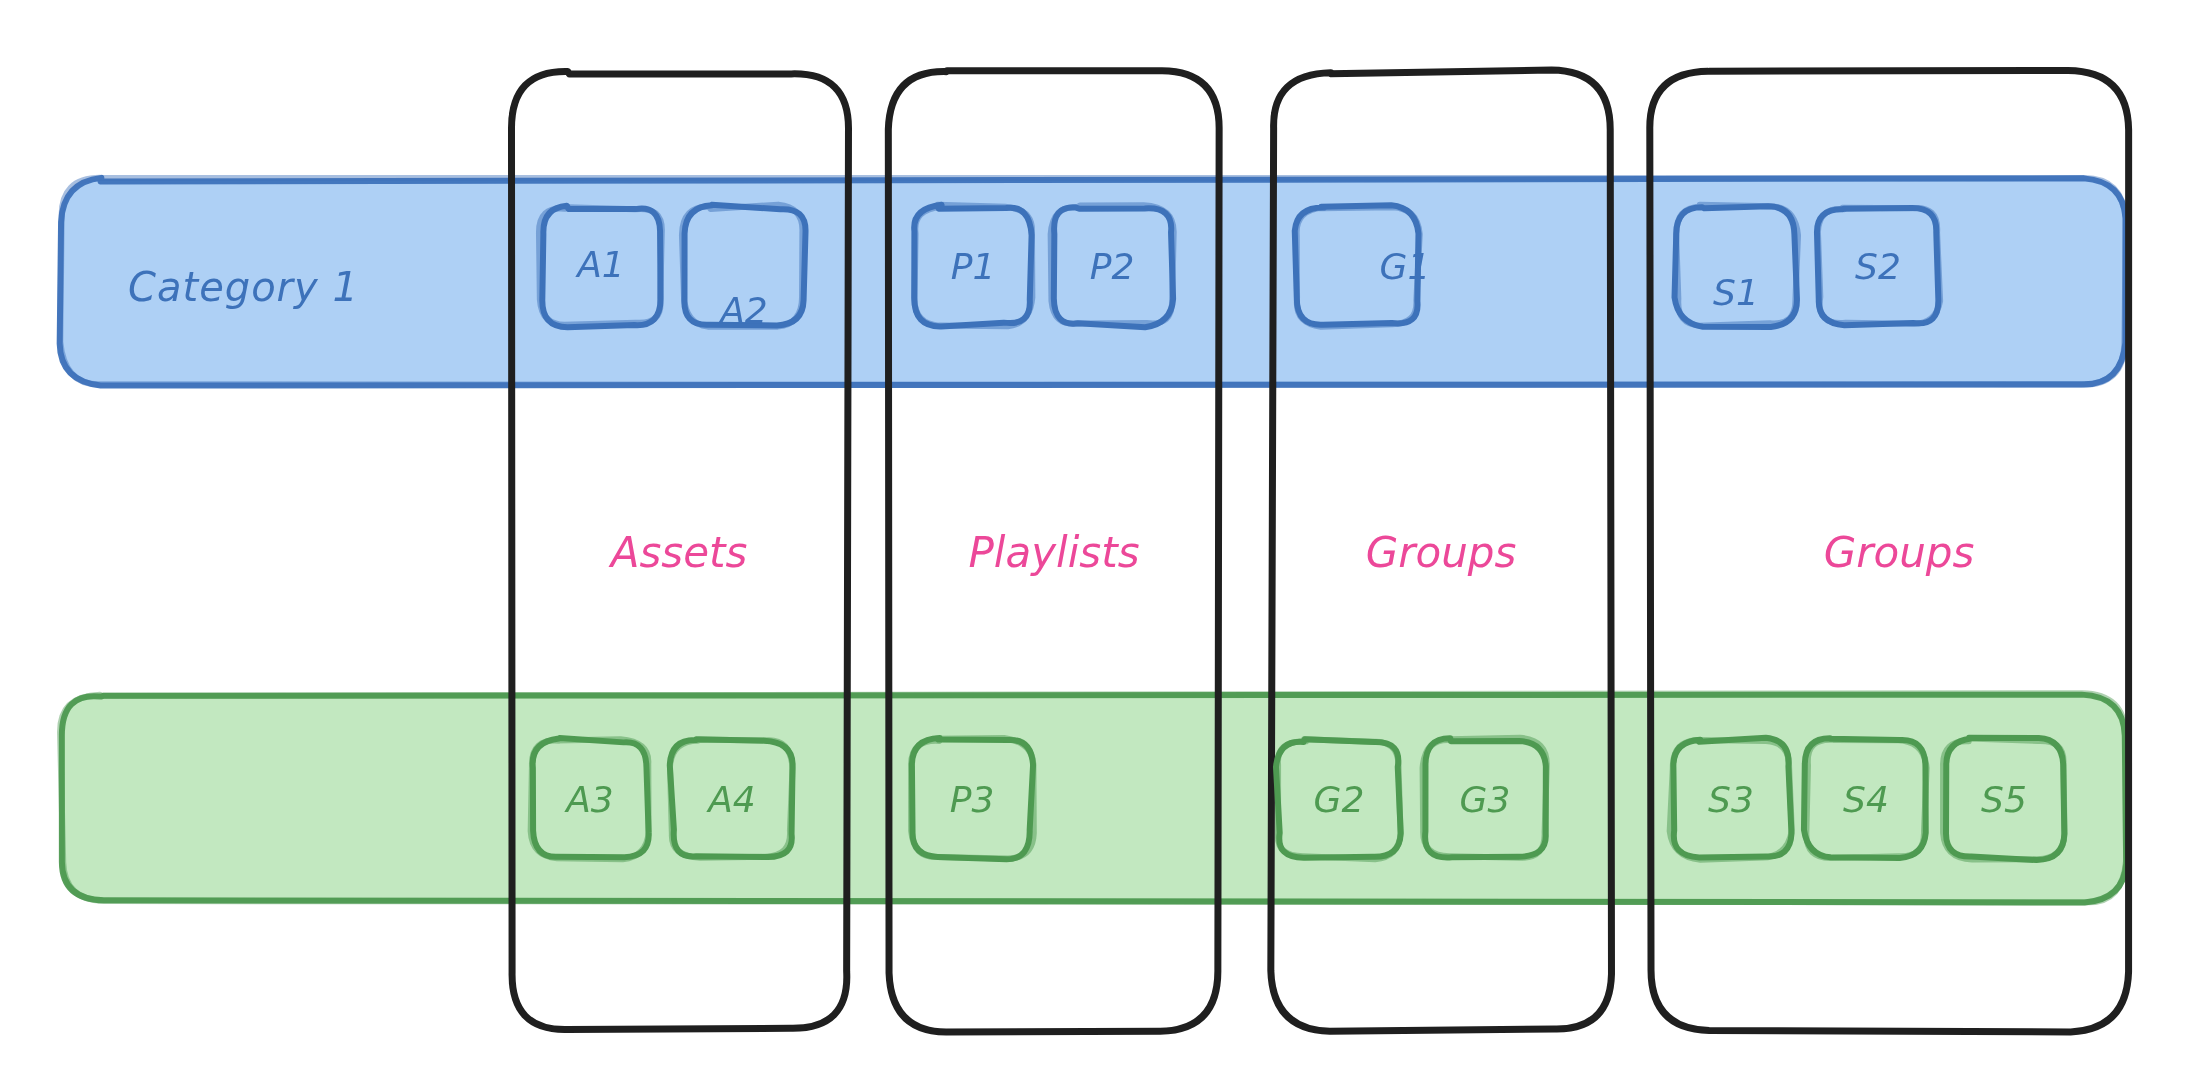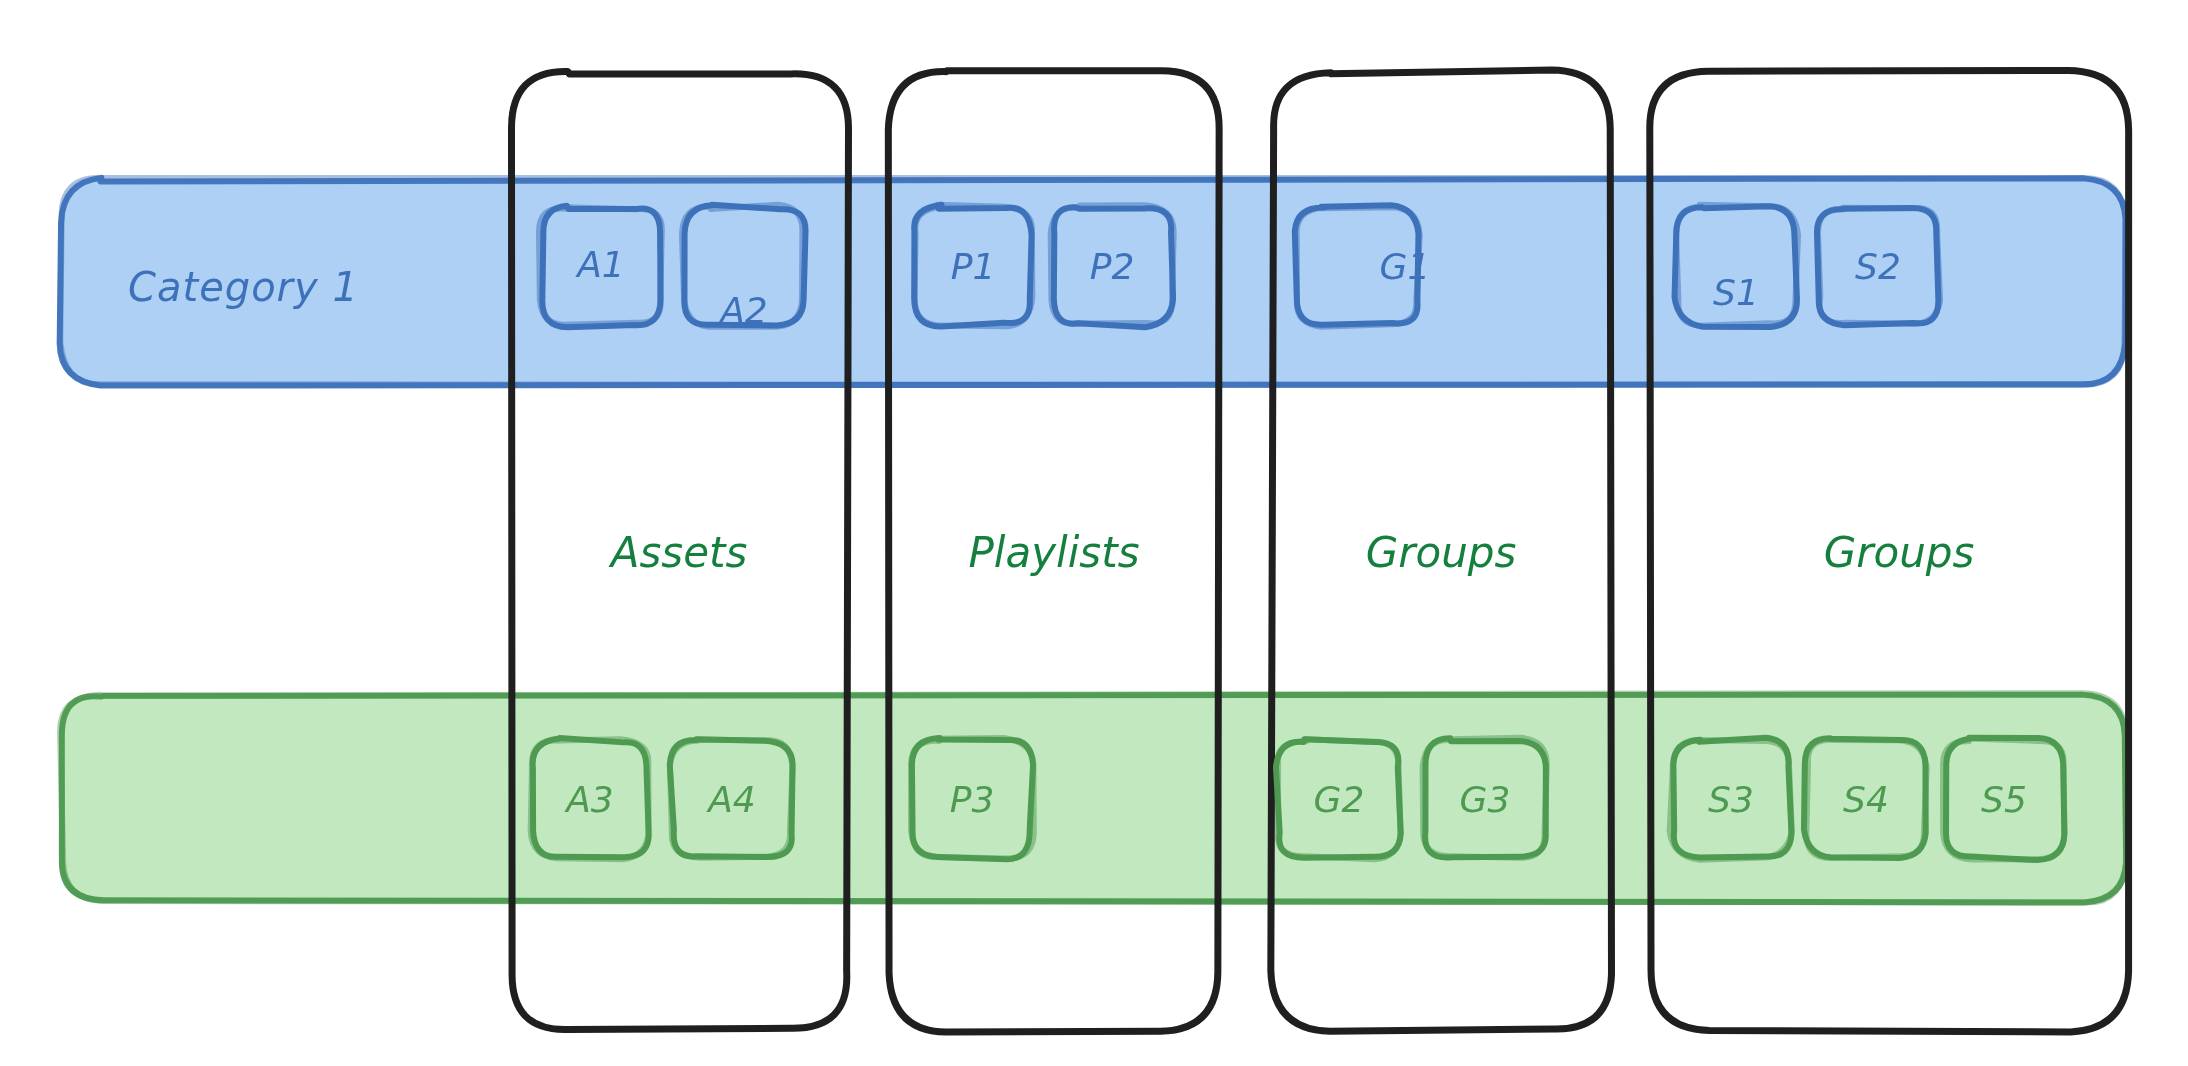--- a/index.html
+++ b/index.html
@@ -38,21 +38,21 @@
     white-space: nowrap;
   }
   .band-label.cat1 { color: #3d72ba; }
   .band-label.cat2 { color: #4e9a51; }
 
   .col-label {
     position: absolute;
     font-family: "DejaVu Sans", sans-serif;
     font-size: 42px;
     font-style: italic;
-    color: #15803d;
+    color: #ec4899;
     text-align: center;
     white-space: nowrap;
     transform: translateX(-50%);
   }
 
   .chip-label {
     position: absolute;
     font-family: "DejaVu Sans", sans-serif;
     font-size: 36px;
     font-style: italic;

